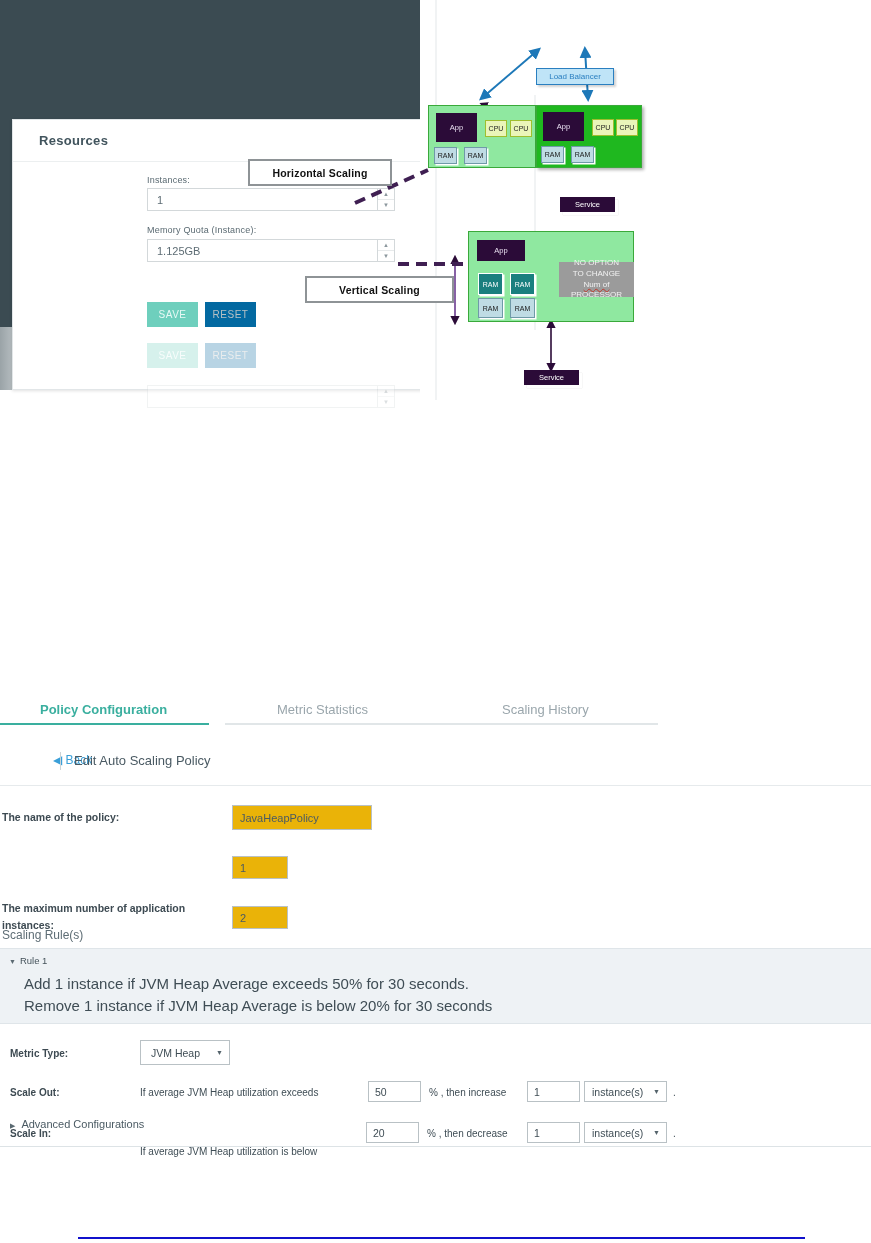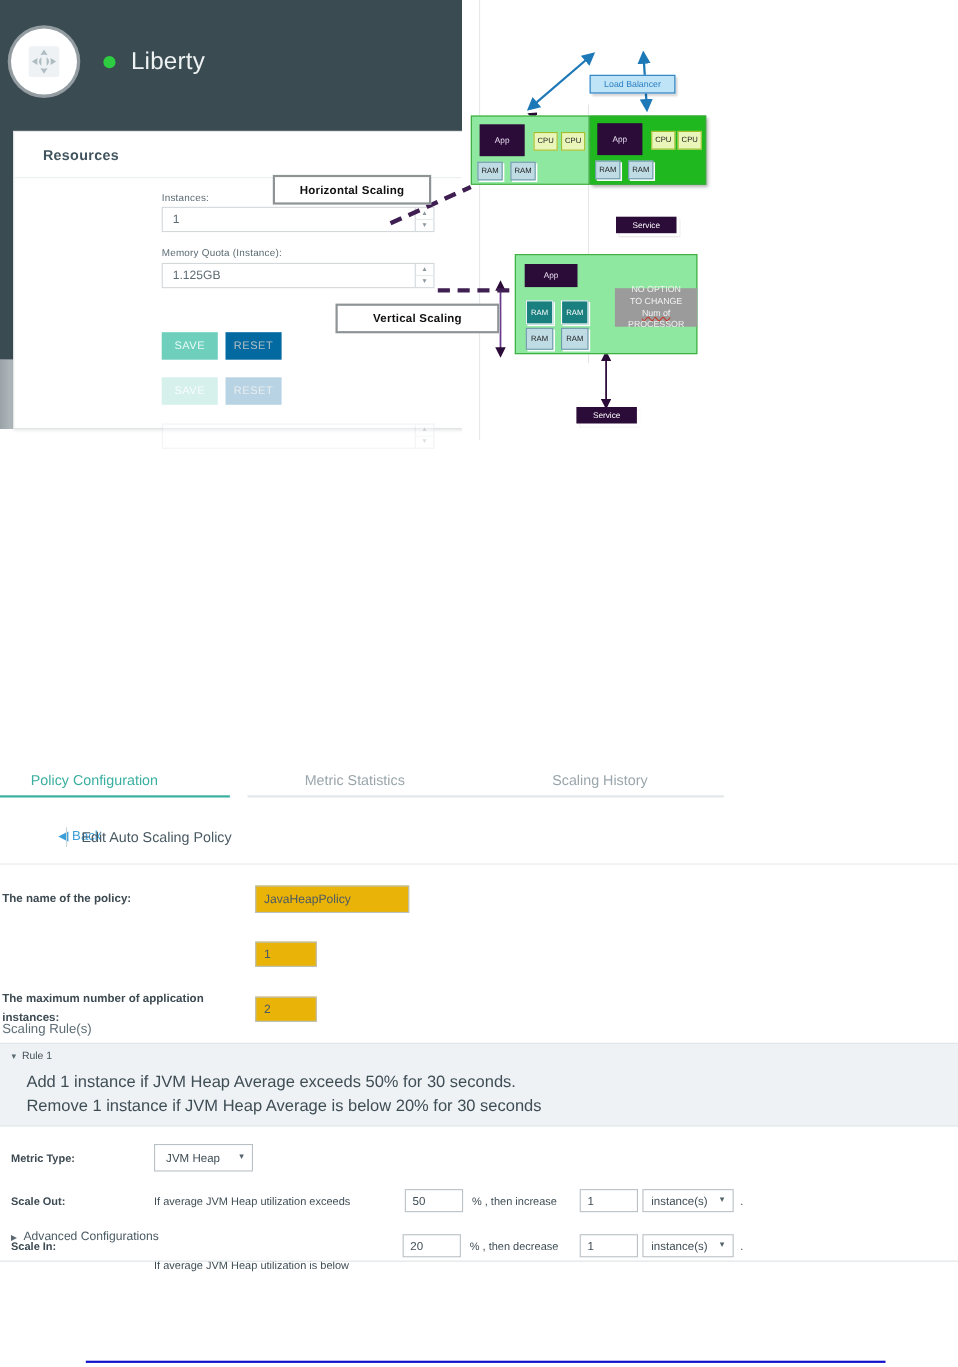--- a/index.html
+++ b/index.html
@@ -186,35 +186,20 @@
 </head>
 <body>
 
 <div class="page">
 
   <div class="top-block">
 
     <div class="console-dark"></div>
     <div class="console-dark-lower"></div>
 
-    <div class="liberty-row">
-      <div class="liberty-logo">
-        <svg width="36" height="36" viewBox="0 0 36 36" aria-hidden="true">
-          <rect x="4" y="4" width="28" height="28" rx="3" fill="#eef2f4"></rect>
-          <path d="M18 7 L21.2 12 L14.8 12 Z" fill="#aebcc2"></path>
-          <path d="M18 29 L14.8 24 L21.2 24 Z" fill="#aebcc2"></path>
-          <path d="M7 18 L12 14.8 L12 21.2 Z" fill="#aebcc2"></path>
-          <path d="M29 18 L24 21.2 L24 14.8 Z" fill="#aebcc2"></path>
-          <rect x="13.5" y="13.5" width="9" height="9" rx="4.5" fill="#aebcc2"></rect>
-          <rect x="15.6" y="11.5" width="4.8" height="13" rx="2.4" fill="#eef2f4"></rect>
-        </svg>
-      </div>
-      <span class="status-dot"></span>
-      <span class="liberty-name">Liberty</span>
-    </div>
 
     <div class="res-card">
       <div class="res-title">Resources</div>
       <div class="res-divider"></div>
 
       <div class="field-label" style="left:134px; top:55px;">Instances:</div>
       <div class="field-box" style="left:134px; top:68px; width:248px;">
         <span class="val">1</span>
         <span class="spinner">
           <span class="half top">▲</span>
@@ -325,21 +310,21 @@
       <line x1="398" y1="264" x2="468" y2="264" stroke="#3f1f52" stroke-width="4" stroke-dasharray="11 7"></line>
     </svg>
 
     <div class="callout" style="left:248px; top:159px; width:144px; height:27px;">Horizontal Scaling</div>
     <div class="callout" style="left:305px; top:276px; width:149px; height:27px;">Vertical Scaling</div>
   </div>
 
   <div class="policy">
 
     <div class="tabs">
-      <div class="tab active" style="left:28px;">Policy Configuration</div>
+      <div class="tab active" style="left:40px;font-weight:bold;">Policy Configuration</div>
       <div class="tab-underline active" style="left:0; top:33px; width:209px;"></div>
 
       <div class="tab idle" style="left:277px;">Metric Statistics</div>
       <div class="tab-underline idle" style="left:225px; top:33px; width:225px;"></div>
 
       <div class="tab idle" style="left:502px;">Scaling History</div>
       <div class="tab-underline idle" style="left:450px; top:33px; width:208px;"></div>
     </div>
 
     <div class="backbar">

